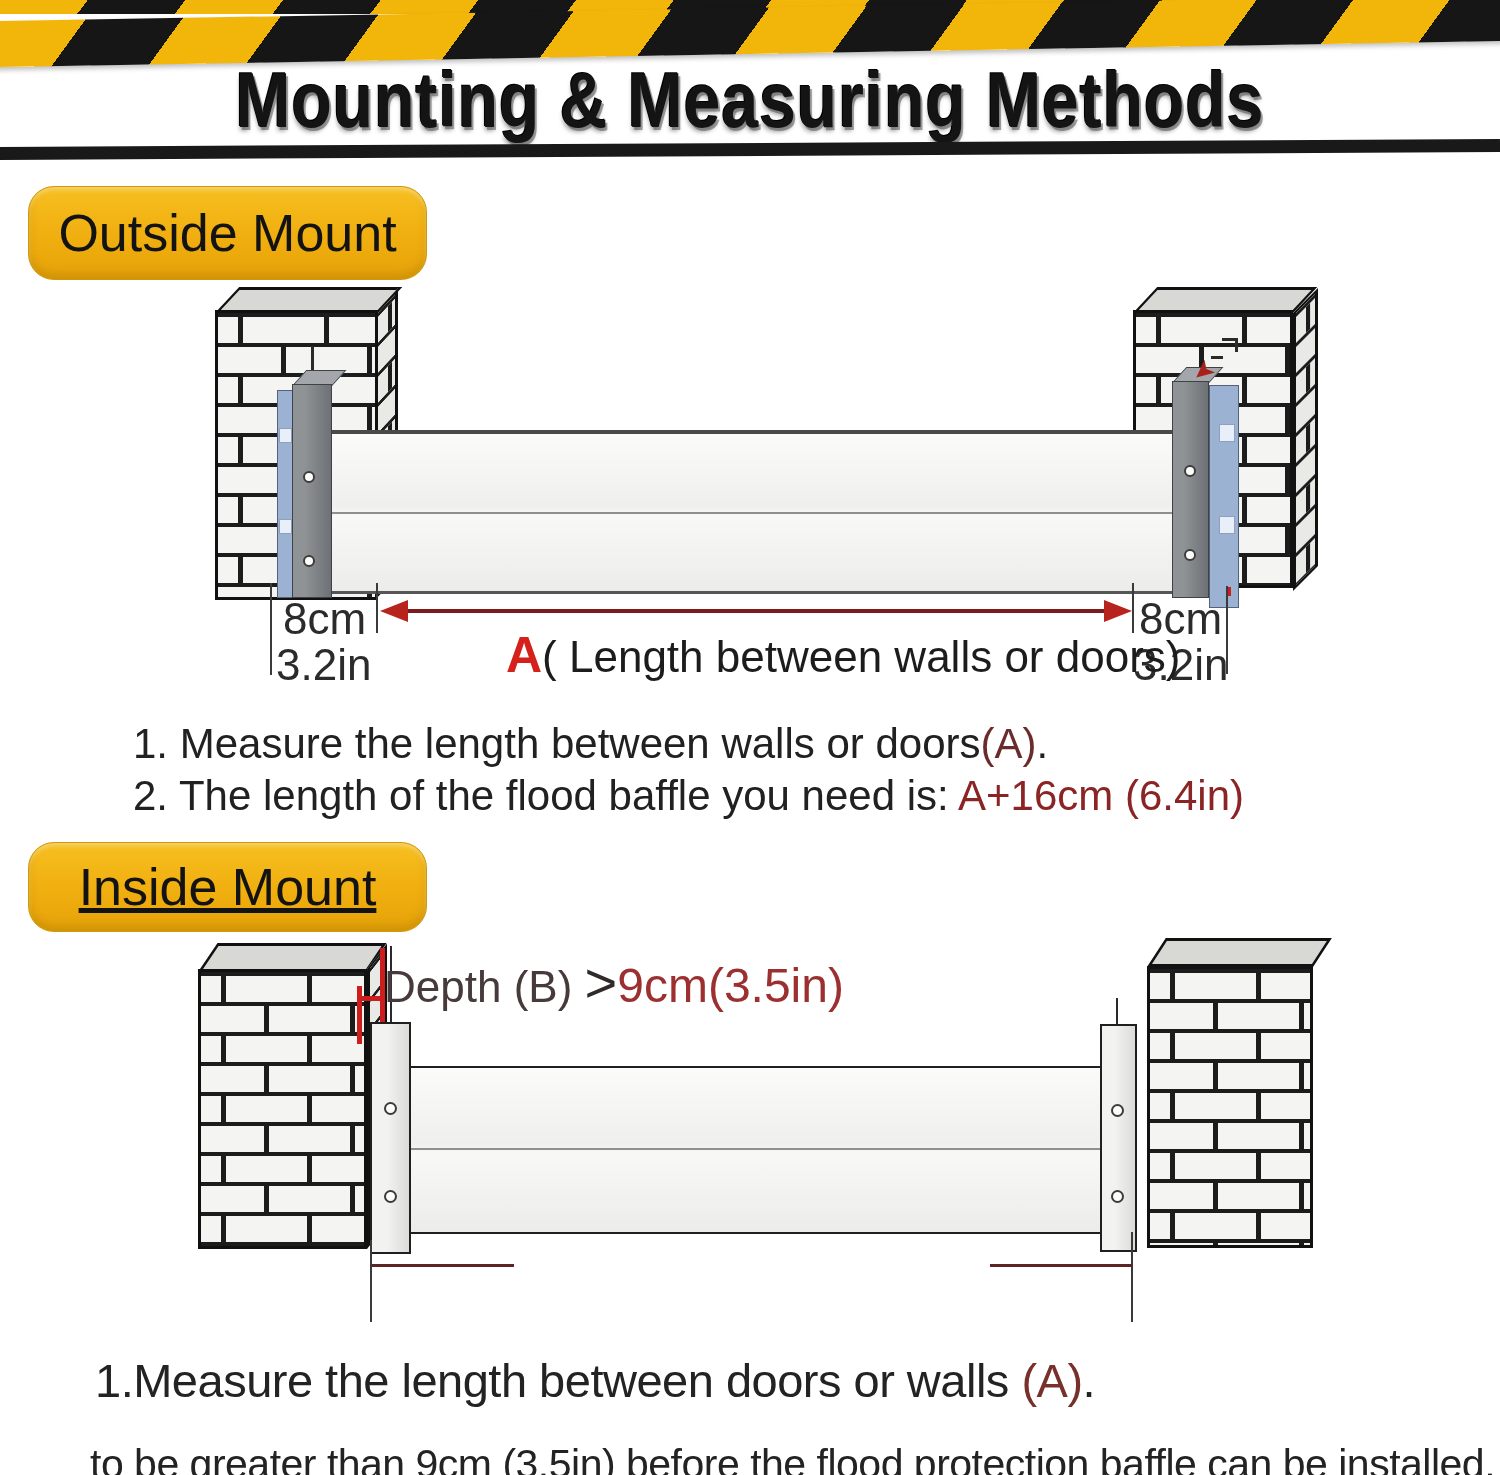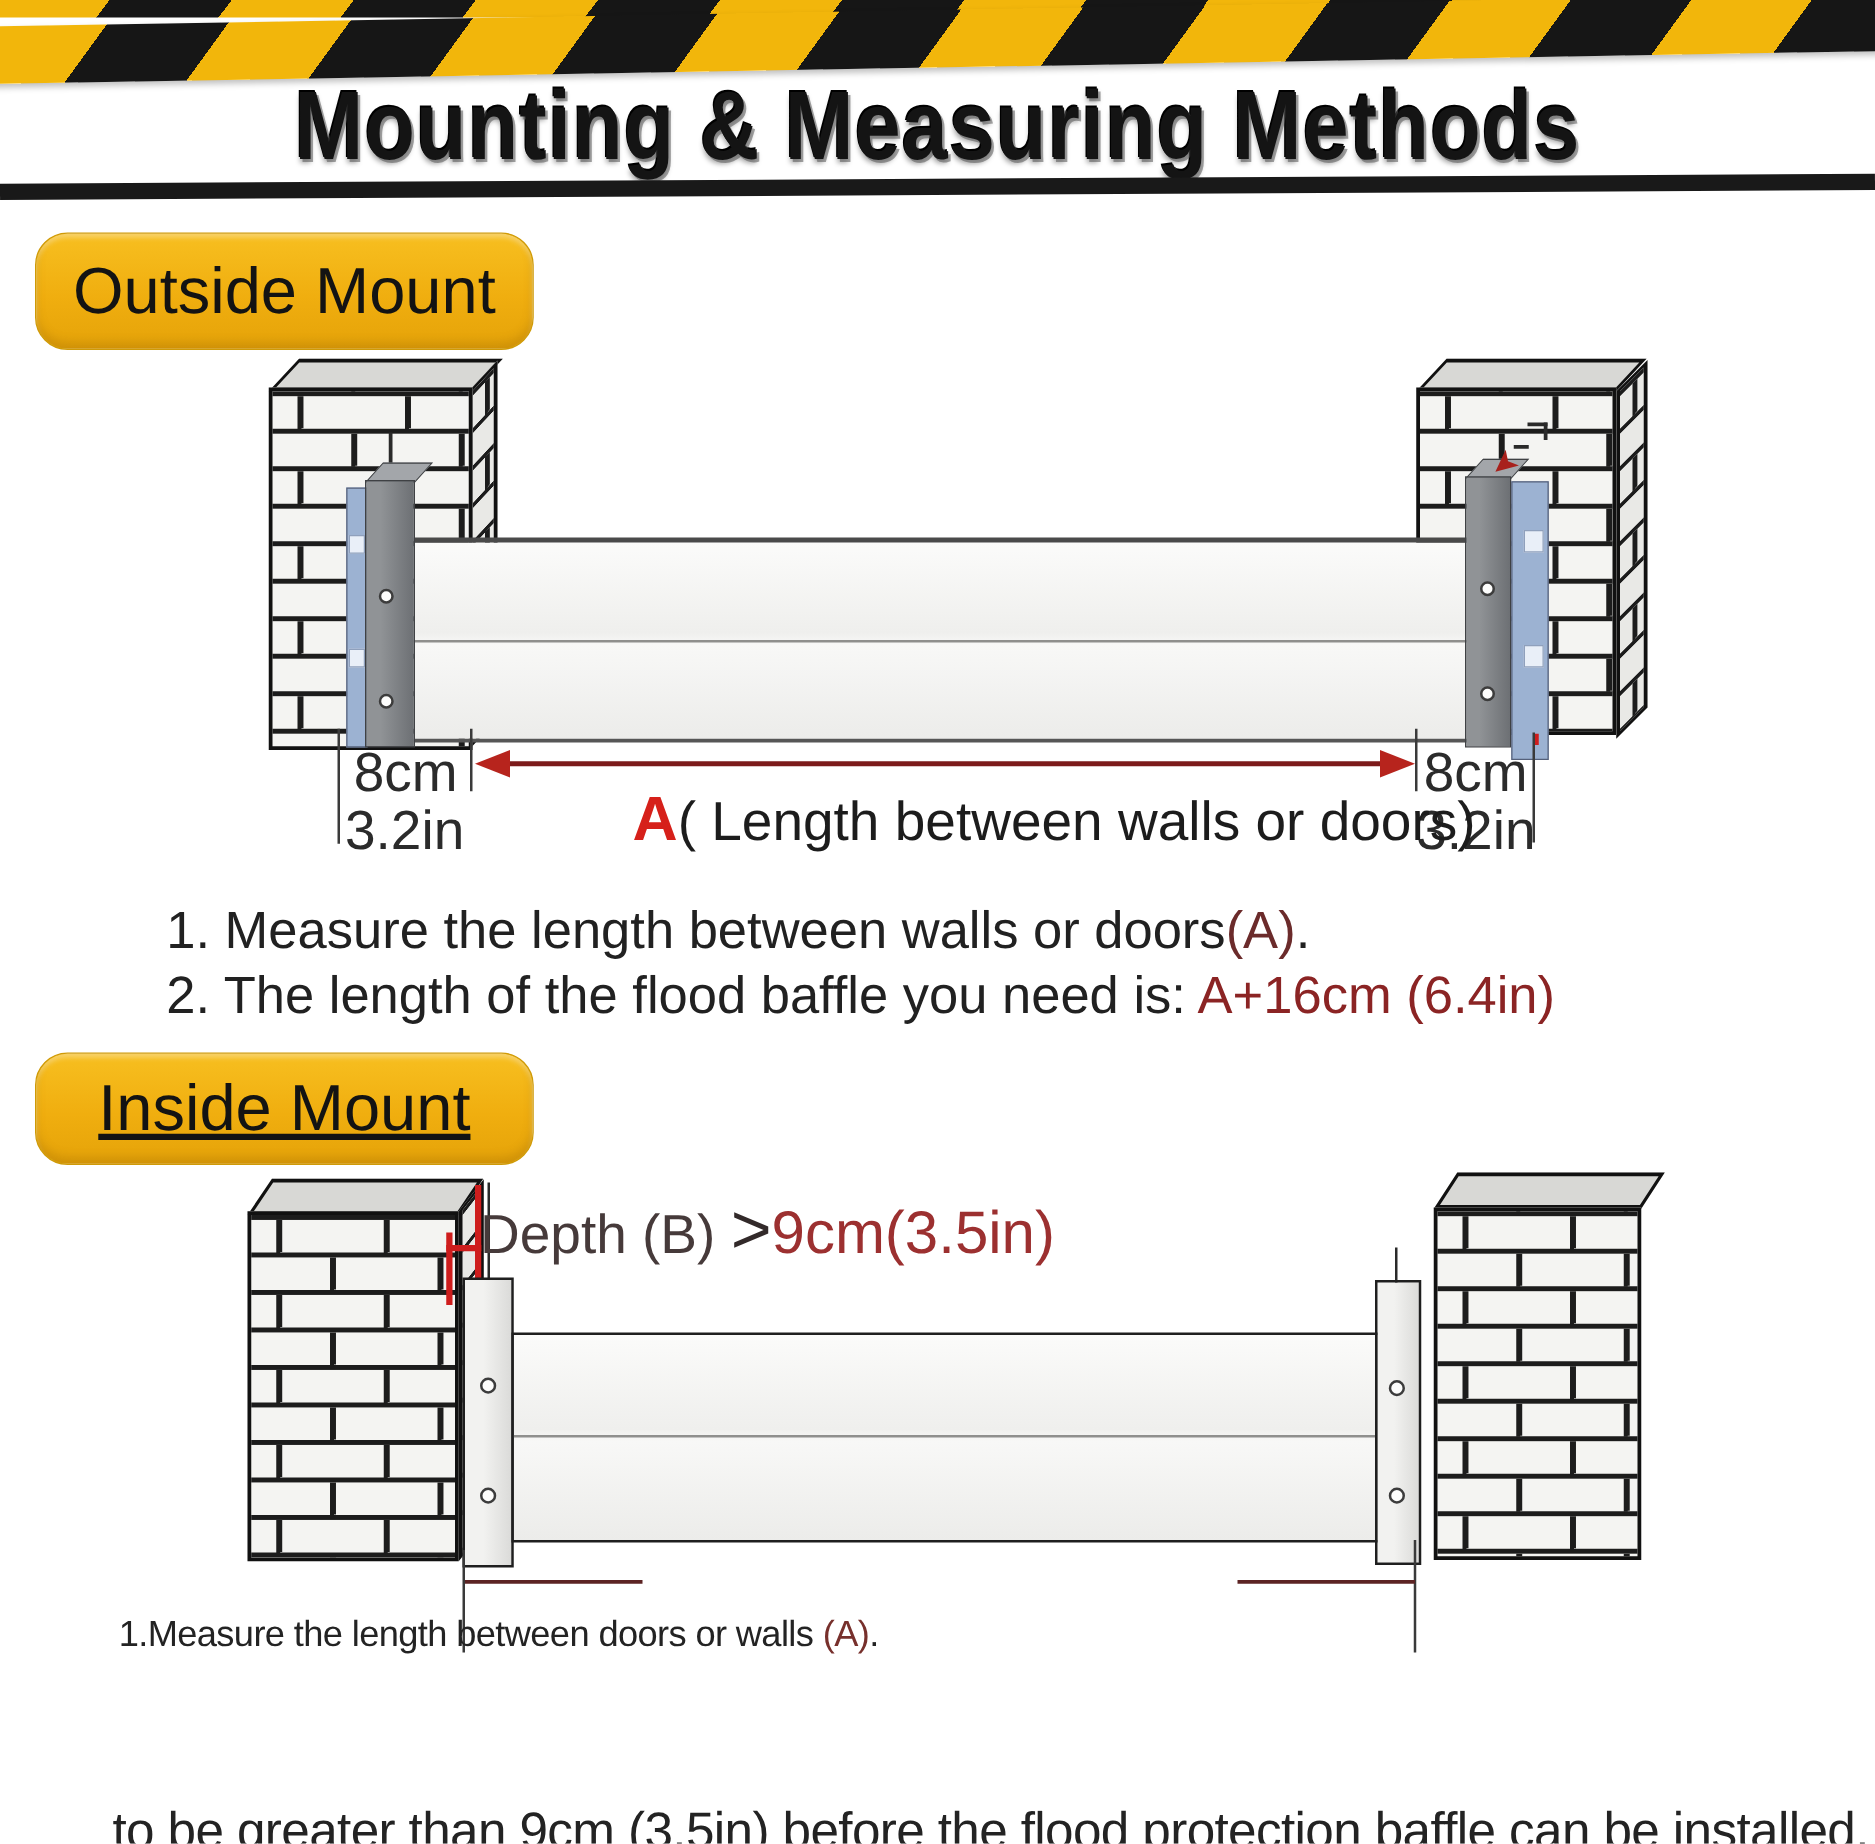--- a/index.html
+++ b/index.html
@@ -174,18 +174,18 @@
   <div class="abs hole" style="left:384px;top:1190px;width:13px;height:13px;"></div>
   <div class="abs chan-light" style="left:1100px;top:1024px;width:37px;height:228px;"></div>
   <div class="abs hole" style="left:1111px;top:1104px;width:13px;height:13px;"></div>
   <div class="abs hole" style="left:1111px;top:1190px;width:13px;height:13px;"></div>
 
   <div class="abs vline" style="left:370px;top:1240px;height:82px;"></div>
   <div class="abs vline" style="left:1131px;top:1232px;height:90px;"></div>
   <div class="abs maroonline" style="left:372px;top:1264px;width:142px;"></div>
   <div class="abs maroonline" style="left:990px;top:1264px;width:142px;"></div>
 
-  <div class="abs instr-sm" style="left:95px;top:1292px;font-size:29px;">
+  <div class="abs instr-sm" style="left:95px;top:1353px;font-size:47px;">
     <span>1.Measure the length between doors or walls </span><span class="accent" style="color:#77302c;">(A)</span><span>.</span>
   </div>
   <div class="abs instr-sm" style="left:90px;top:1441px;">to be greater than 9cm (3.5in) before the flood protection baffle can be installed.</div>
 
 </div>
 
 </body></html>

